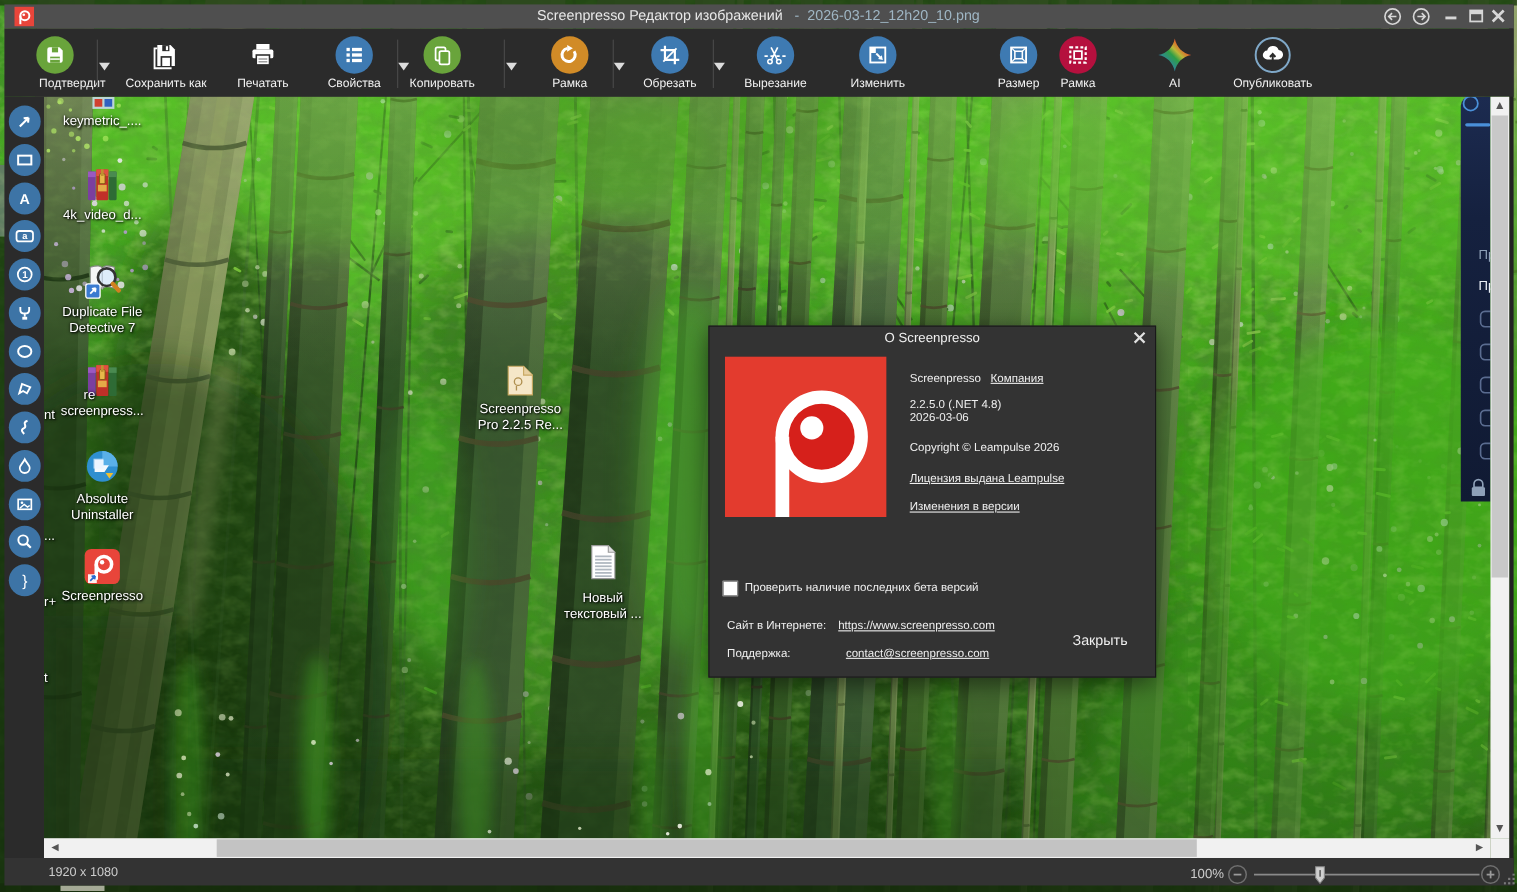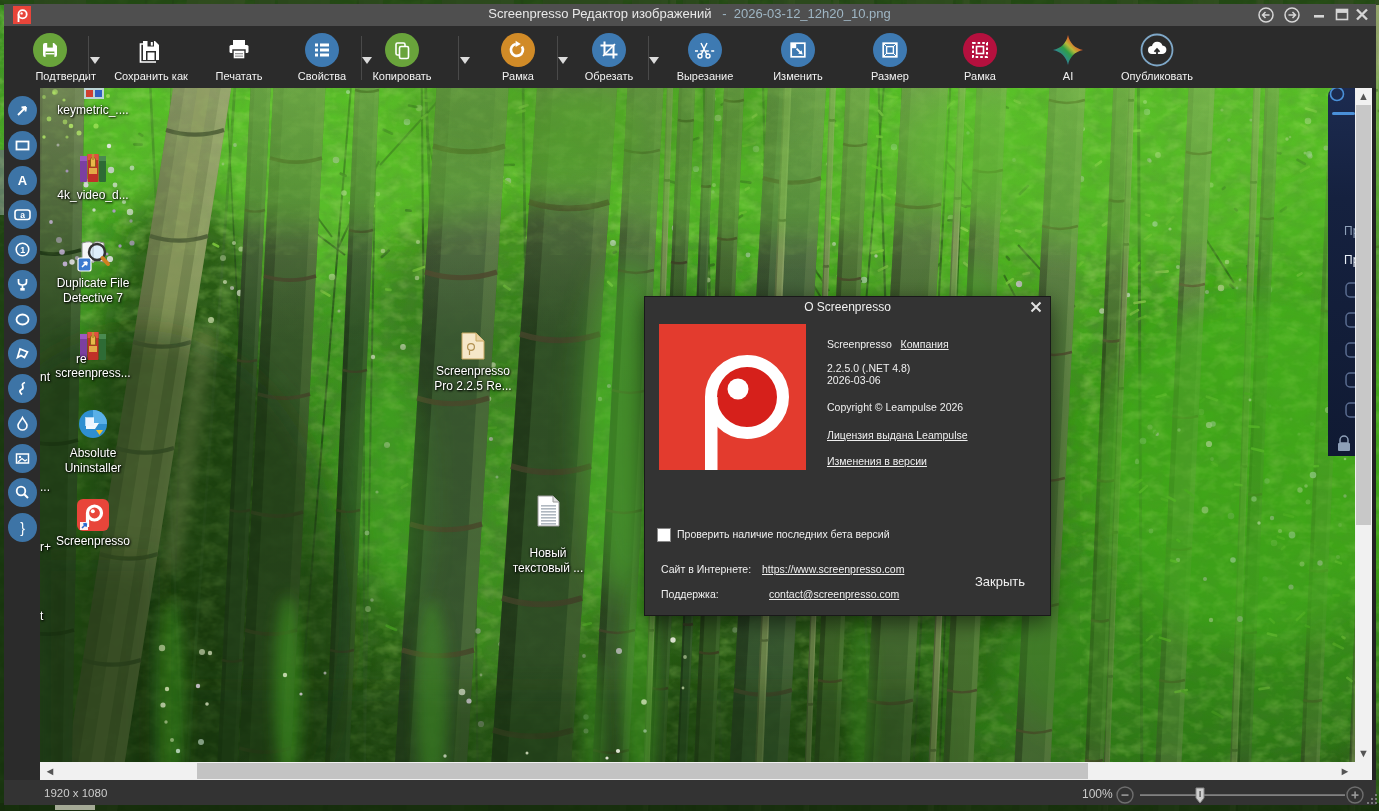--- a/index.html
+++ b/index.html
@@ -1174,21 +1174,21 @@
     <div class="circ" style="width:34px;height:34px;background:#3e7ab2;margin-top:33px;">
       <svg width="20" height="20">
         <rect x="3.2" y="3.2" width="13.6" height="13.6" fill="none" stroke="#fff" stroke-width="1.7"></rect>
         <rect x="3.2" y="3.2" width="5" height="5" fill="#fff"></rect>
         <path d="M8.6,8.6 L12.8,12.8" stroke="#fff" stroke-width="1.8"></path>
         <path d="M14.6,14.6 L13.6,10.2 L10.2,13.6 Z" fill="#fff"></path>
       </svg>
     </div>
     <div class="lbl">Изменить</div>
   </div>
-<div class="tbtn" style="left:844px;width:92px;">
+<div class="tbtn" style="left:880px;width:92px;">
     <div class="circ" style="width:34px;height:34px;background:#3e7ab2;margin-top:33px;">
       <svg width="20" height="20">
         <rect x="3.2" y="3.2" width="13.6" height="13.6" fill="none" stroke="#fff" stroke-width="1.7"></rect>
         <rect x="6.6" y="6.6" width="6.8" height="6.8" fill="none" stroke="#fff" stroke-width="1.4"></rect>
         <path d="M3.2,3.2 L6.6,6.6 M16.8,3.2 L13.4,6.6 M3.2,16.8 L6.6,13.4 M16.8,16.8 L13.4,13.4" stroke="#fff" stroke-width="1"></path>
       </svg>
     </div>
     <div class="lbl">Размер</div>
   </div>
 <div class="tbtn" style="left:934px;width:92px;">
@@ -1404,21 +1404,21 @@
         <path d="M20,2 L20,8 L26,8" fill="#e0e0e0" stroke="#9a9a9a" stroke-width="1"></path>
         <rect x="8" y="11" width="15" height="1.6" fill="#b0b8c0"></rect>
         <rect x="8" y="14" width="15" height="1.6" fill="#b0b8c0"></rect>
         <rect x="8" y="17" width="15" height="1.6" fill="#b0b8c0"></rect>
         <rect x="8" y="20" width="15" height="1.6" fill="#b0b8c0"></rect>
         <rect x="8" y="23" width="15" height="1.6" fill="#b0b8c0"></rect>
         <rect x="8" y="26" width="15" height="1.6" fill="#b0b8c0"></rect>
         <rect x="8" y="29" width="15" height="1.6" fill="#b0b8c0"></rect>
       </svg>
     </div>
-    <div style="margin-top:18px;line-height:15px;">Новый<br>текстовый ...</div>
+    <div style="margin-top:8px;line-height:15px;">Новый<br>текстовый ...</div>
   </div>
 <div class="dicon" style="left:40px;top:352px;padding-left:36px;">re</div>
 <div class="dicon" style="left:40px;top:370px;">nt</div>
 <div class="dicon" style="left:40px;top:540px;">r+</div>
 <div class="dicon" style="left:40px;top:609px;">t</div>
 <div class="dicon" style="left:40px;top:480px;">...</div>
 <div class="panel"></div>
 <svg class="abs" style="left:1328px;top:88px;z-index:4" width="27" height="368">
     <circle cx="9" cy="6" r="6.5" fill="none" stroke="#4a90d9" stroke-width="1.6"></circle>
     <rect x="4" y="24" width="23" height="3" rx="1.5" fill="#4a90d9"></rect>

